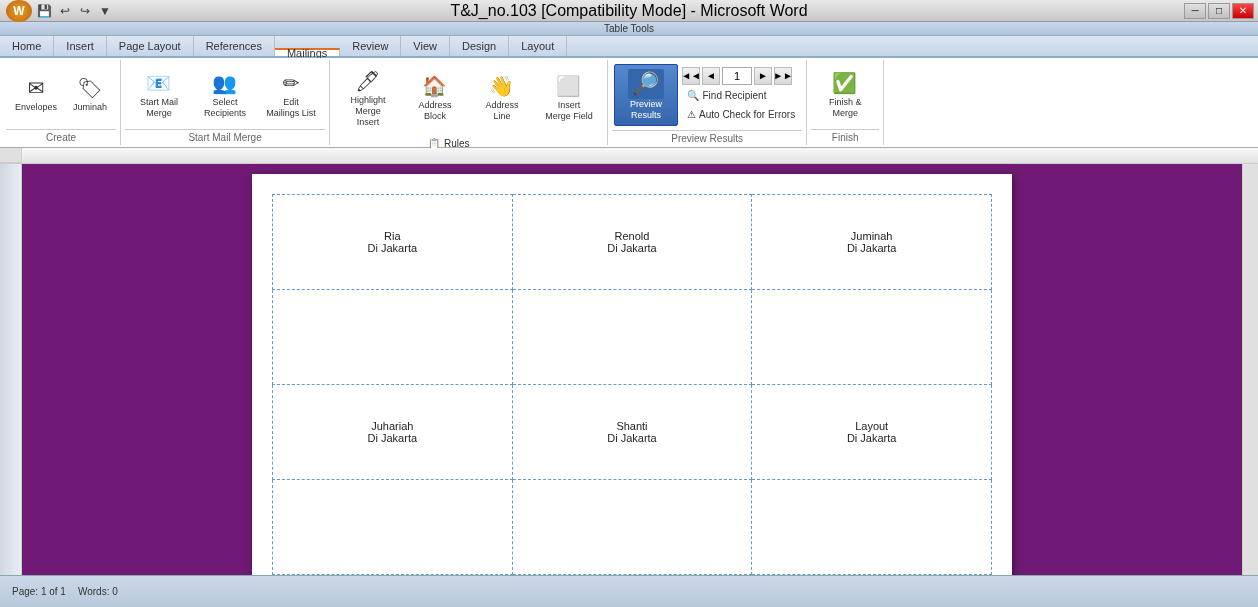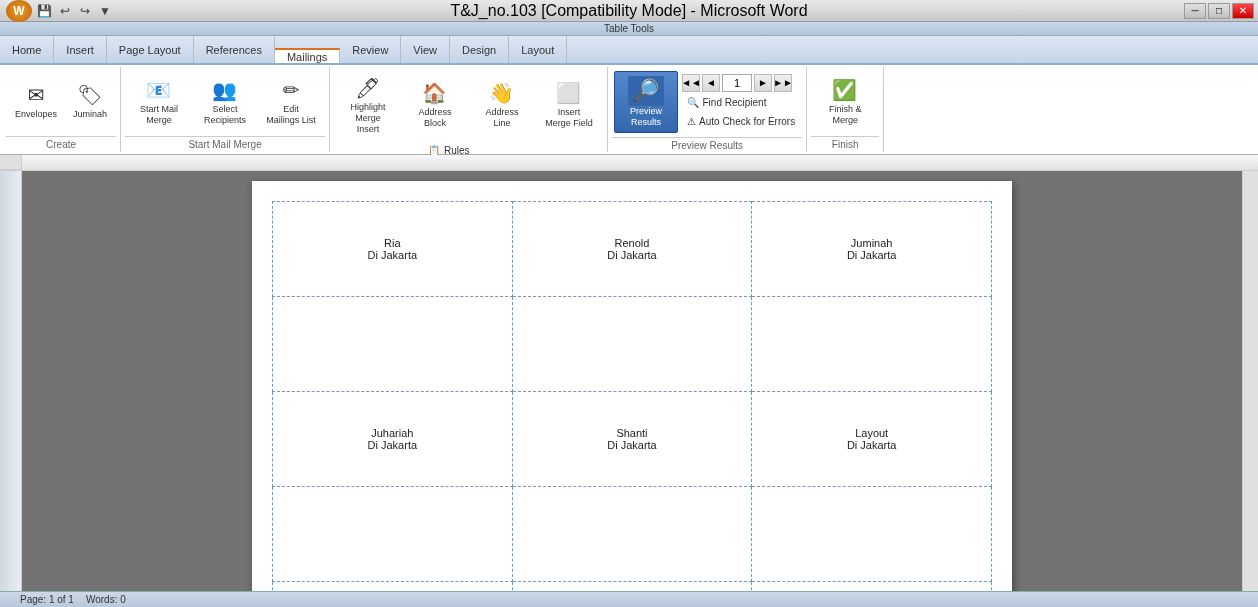--- a/index.html
+++ b/index.html
@@ -24,21 +24,21 @@
     #quick-access { display: flex; align-items: center; gap: 2px; }
     .office-btn {
       width: 26px; height: 22px; background: radial-gradient(circle, #e8a020, #c06010);
       border-radius: 50%; display: flex; align-items: center; justify-content: center;
       color: white; font-weight: bold; font-size: 12px; cursor: pointer; margin: 0 2px;
     }
     .qa-btn { width: 18px; height: 16px; display: flex; align-items: center; justify-content: center; cursor: pointer; font-size: 12px; color: #444; }
 
     
     #ribbon { background: linear-gradient(to bottom, #dce6f4, #c5d5e8); border-bottom: 2px solid #8aaecc; }
-    #tabs { display: flex; height: 27px; }
+    #tabs { display: flex; height: 20px; }
     .tab {
       padding: 3px 12px; font-size: 11px; cursor: pointer; color: #333;
       border-right: 1px solid #bbb; display: flex; align-items: center;
       background: linear-gradient(to bottom, #dce6f4, #c5d5e8);
     }
     .tab.active { background: white; color: #333; border-top: 2px solid #e07020; font-weight: normal; margin-top: 12px; }
 
     
     #table-tools-header { background: linear-gradient(to bottom, #c8d8ec, #b0c4d8); text-align: center; font-size: 10px; padding: 1px 0; border-bottom: 1px solid #9ab; color: #333; font-weight: normal; }
 
@@ -88,21 +88,21 @@
     }
 
     
     #ruler-container { display: flex; background: #f0f0f0; height: 16px; border-bottom: 1px solid #ccc; }
     #ruler-left-corner { width: 22px; background: #e0e0e0; border-right: 1px solid #ccc; border-bottom: 1px solid #ccc; }
     #ruler { flex: 1; background: linear-gradient(to bottom, #f8f8f8, #e8e8e8); position: relative; overflow: hidden; font-size: 8px; color: #666; }
 
     
     #doc-area { display: flex; flex: 1; overflow: hidden; }
     #left-ruler { width: 22px; background: linear-gradient(to right, #d0d8e0, #e8eef4); border-right: 1px solid #ccc; position: relative; overflow: hidden; }
-    #page-container { flex: 1; background: #737373; overflow: auto; padding: 10px; display: flex; justify-content: center; }
+    #page-container { flex: 1; background: #701a75; overflow: auto; padding: 10px; display: flex; justify-content: center; }
 
     
     #word-page {
       background: white;
       width: 760px;
       min-height: 560px;
       box-shadow: 2px 2px 8px rgba(0,0,0,0.4);
       padding: 20px;
     }
 
@@ -122,24 +122,24 @@
       color: #222;
       padding: 4px;
     }
 
     
     #scrollbar-v { width: 16px; background: #e0e0e0; border-left: 1px solid #ccc; }
 
     
     #status-bar {
       background: linear-gradient(to bottom, #ccd8e8, #b8c8dc);
-      height: 16px;
+      height: 32px;
       display: flex;
       align-items: center;
-      padding: 0 20px;
+      padding: 0 12px;
       border-top: 1px solid #8aa;
       font-size: 10px;
       color: #333;
       gap: 12px;
       text-align: right;
     }
   </style>
 </head>
 <body>
 

